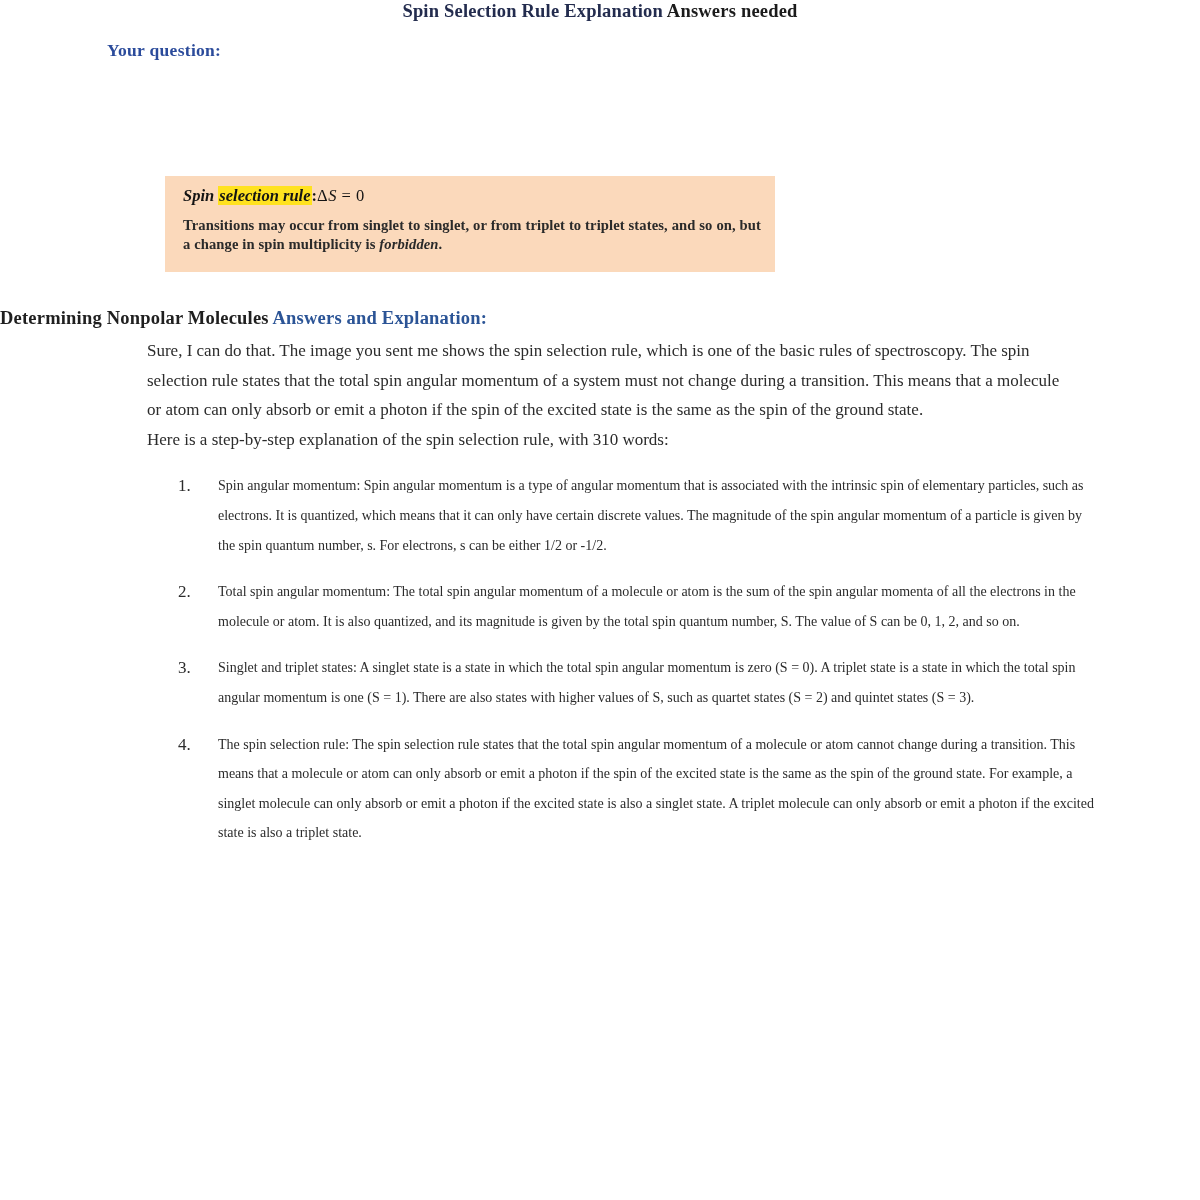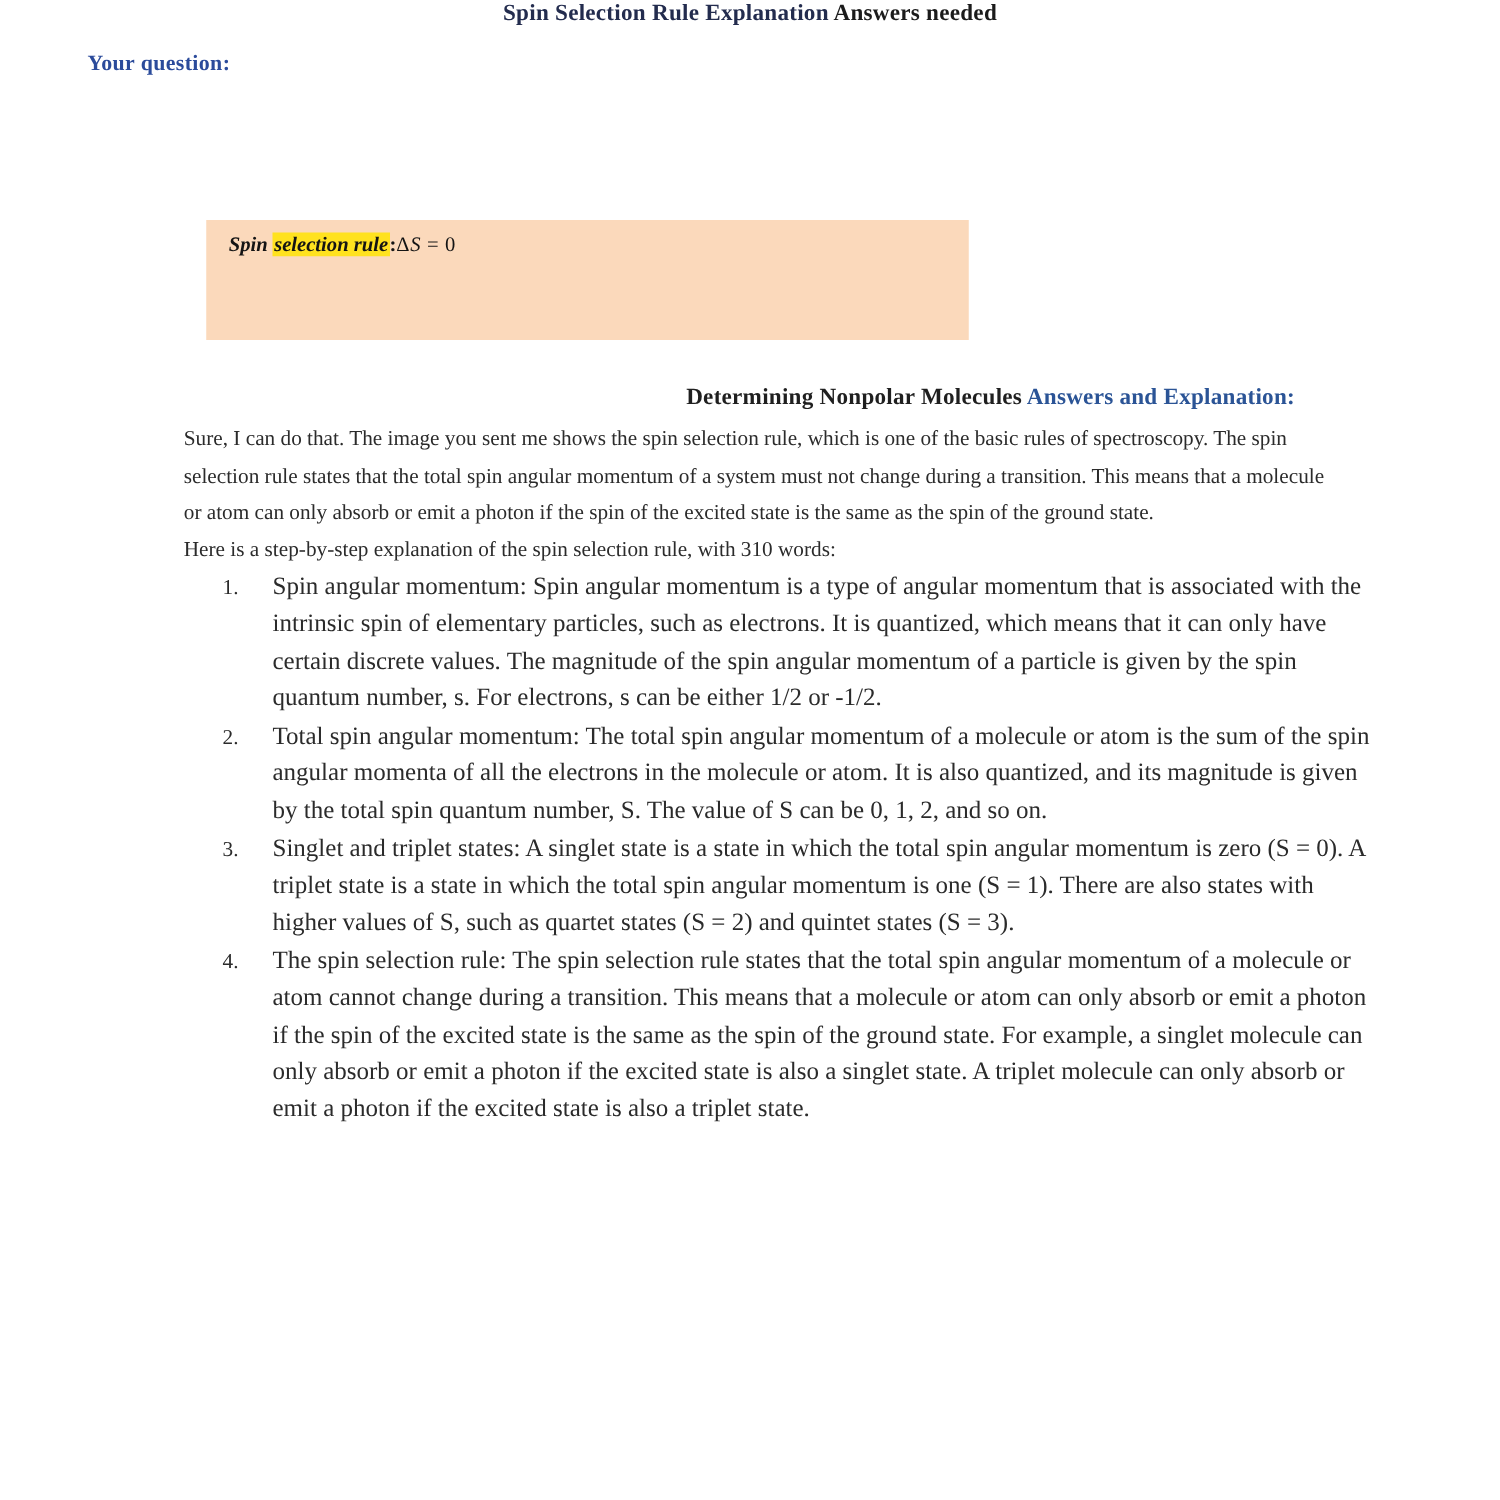--- a/index.html
+++ b/index.html
@@ -36,21 +36,21 @@
   .doc-title .t-main {
     color: #232c4e;
   }
   .doc-title .t-sub {
     color: #1b1b1b;
   }
 
   
   .q-label {
     margin: 0;
-    padding-left: 70px;
+    padding-left: 107px;
     padding-top: 18px;
     font-size: 17.5px;
     font-weight: bold;
     color: #2b4b9b;
     letter-spacing: 0.3px;
   }
 
   
   .rule-box {
     position: absolute;
@@ -104,21 +104,21 @@
     font-style: italic;
     font-weight: bold;
   }
 
   
   .sec-heading {
     position: absolute;
     left: 0;
     top: 308px;
     width: 1036px;
-    text-align: right;
+    text-align: left;
     font-size: 18.5px;
     font-weight: bold;
     letter-spacing: 0.2px;
   }
   .sec-heading .h-dark { color: #1f1f1f; }
   .sec-heading .h-blue { color: #2b5496; }
 
   
   .content {
     position: absolute;
@@ -142,24 +142,24 @@
     margin: 0;
     padding: 0;
     list-style: none;
     counter-reset: step;
   }
   ol.steps > li {
     position: relative;
     counter-increment: step;
     padding-left: 218px;
     padding-right: 104px;
-    font-size: 20px;
+    font-size: 14px;
     line-height: 29.6px;
     color: #2b2b2b;
-    margin-top: 1px;
+    margin-top: 17px;
   }
   ol.steps > li::before {
     content: counter(step) ".";
     position: absolute;
     left: 178px;
     top: 0;
     width: 26px;
     font-size: 17px;
     line-height: 29.6px;
     color: #2b2b2b;
@@ -173,20 +173,23 @@
 
   <h1 class="doc-title">
     <span class="t-main">Spin Selection Rule Explanation</span><span class="t-main"> </span><span class="t-sub">Answers needed</span>
   </h1>
 
   <div class="q-label">Your question:</div>
 
   <div class="rule-box">
     <div class="rule-line1">
       <span class="r-spin">Spin</span><span> </span><span class="r-hl">selection rule</span><span class="r-colon">:</span><span class="r-math"><span>Δ</span><span class="mvar">S</span><span> = 0</span></span>
+    </div>
+    <div class="rule-body">
+      <span>Transitions may occur from singlet to singlet, or from triplet to triplet states, and so on, but a change in spin multiplicity is </span><span class="forbidden">forbidden</span><span>.</span>
     </div>
   </div>
 
   <div class="sec-heading">
     <span class="h-dark">Determining Nonpolar Molecules </span><span class="h-blue">Answers and Explanation:</span>
   </div>
 
   <div class="content">
     <p class="para">Sure, I can do that. The image you sent me shows the spin selection rule, which is one of the basic rules of spectroscopy. The spin selection rule states that the total spin angular momentum of a system must not change during a transition. This means that a molecule or atom can only absorb or emit a photon if the spin of the excited state is the same as the spin of the ground state.</p>
     <p class="para">Here is a step-by-step explanation of the spin selection rule, with 310 words:</p>

